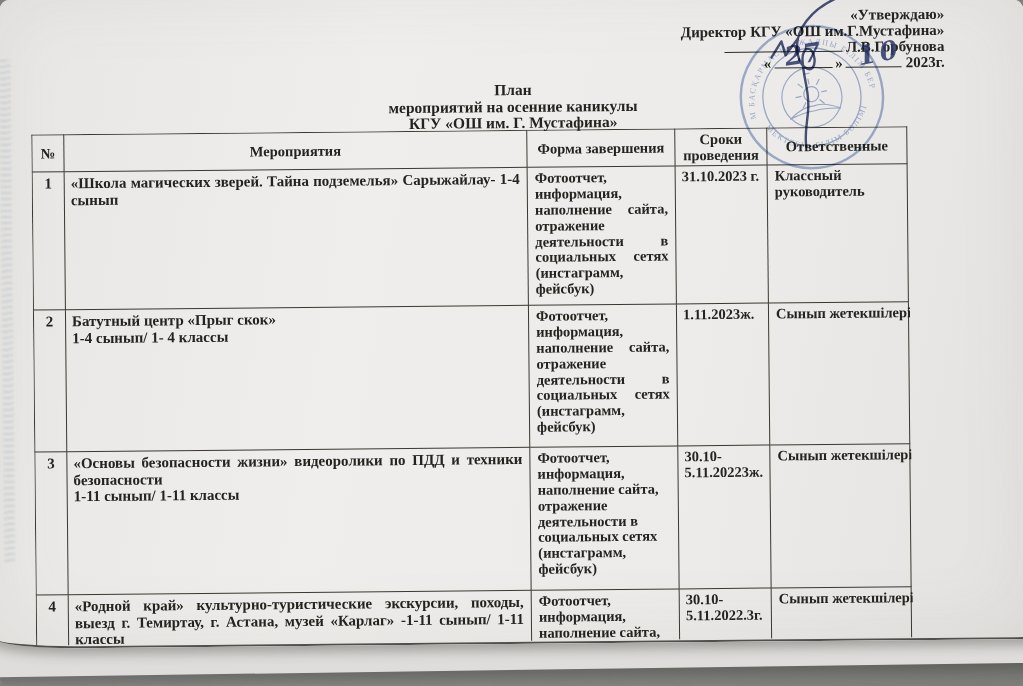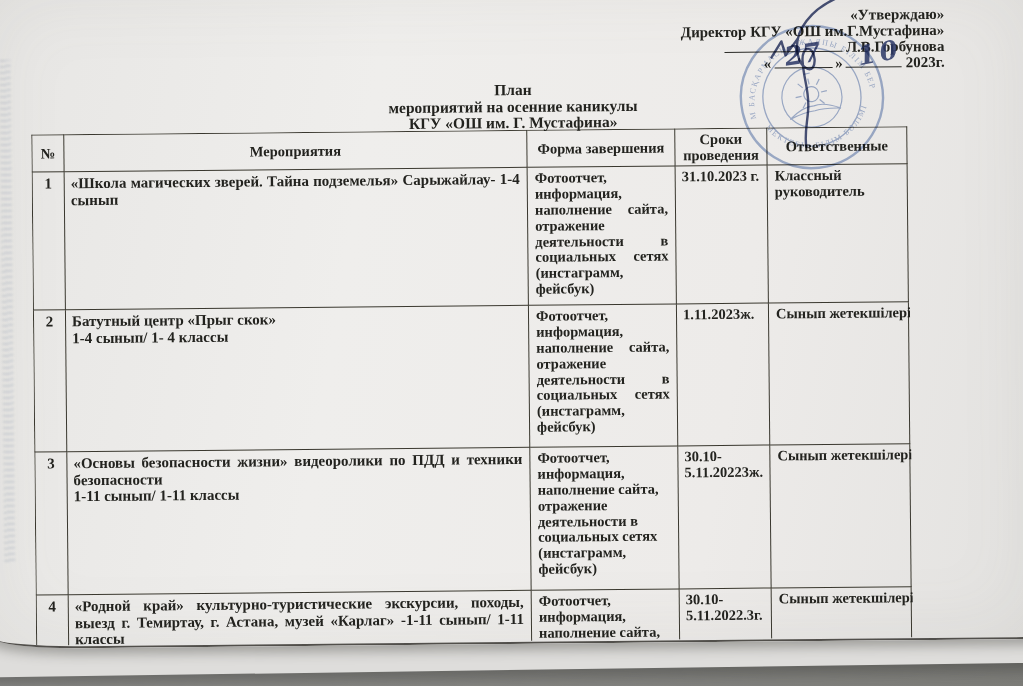--- a/index.html
+++ b/index.html
@@ -2,21 +2,21 @@
 <html><head>
 <meta charset="utf-8">
 <style>
   html,body{margin:0;padding:0;}
   body{
     width:1023px;height:686px;overflow:hidden;
     font-family:"Liberation Serif","DejaVu Serif",serif;
     background:#7f7f7b;
   }
   #stage{position:relative;width:1023px;height:686px;overflow:hidden;
-    background:linear-gradient(160deg,#a3a3a1 0%,#949492 55%,#7c7c78 100%);}
+    background:linear-gradient(160deg,#a3a3a1 0%,#949492 55%,#7c7c78 100%);border-radius:9px;}
   
   .paper-under{position:absolute;left:-20px;top:-20px;width:1063px;height:690px;
     background:#dedddb;transform:rotate(-0.8deg);
     box-shadow:0 8px 14px rgba(40,40,38,.35);}
   
   .paper{position:absolute;left:-12px;top:-14px;width:1047px;height:656px;
     transform:rotate(-0.55deg);overflow:hidden;
     background:linear-gradient(100deg,#e7e6e4 0%,#efeeec 35%,#edebe9 70%,#e3e2e0 100%);
     border-bottom:2px solid #514f4b;
     border-bottom-left-radius:90px 12px;

